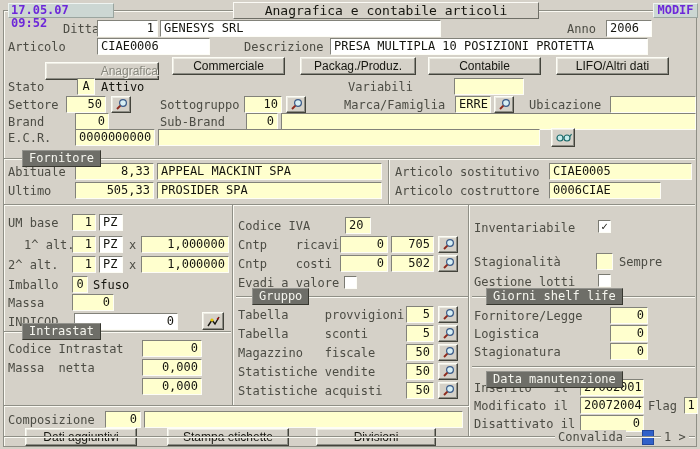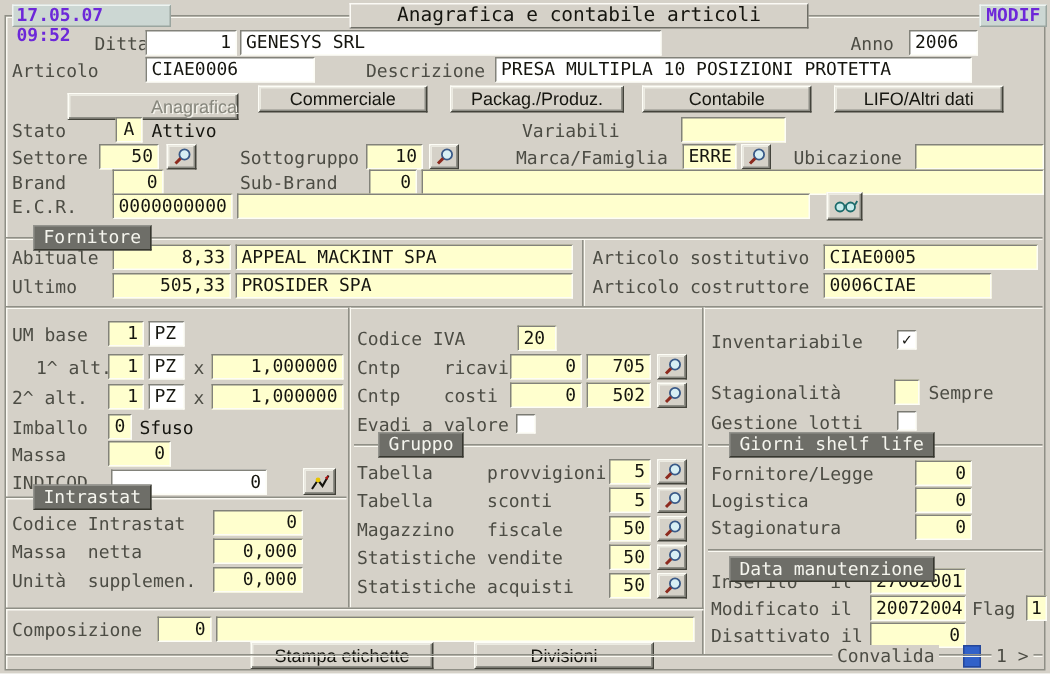--- a/index.html
+++ b/index.html
@@ -162,21 +162,20 @@
         <path d="M13 2 L10.6 3.4 L12.2 5Z" fill="#bb1010"></path>
       </svg>
     </button>
 
   <div class="hline" style="left:4px;top:331px;width:227px;"></div>
   <div class="hdr" style="left:22px;top:323px;">Intrastat</div>
   <span class="lbl" style="left:8px;top:342px;">Codice Intrastat</span>
   <span class="fld num" style="left:142px;top:340px;width:60px;">0</span>
   <span class="lbl" style="left:8px;top:361px;">Massa  netta</span>
   <span class="fld num" style="left:142px;top:359px;width:60px;">0,000</span>
-  <span class="lbl" style="left:8px;top:380px;">Unità  supplemen.</span>
   <span class="fld num" style="left:142px;top:378px;width:60px;">0,000</span>
 
   <span class="lbl" style="left:8px;top:413px;">Composizione</span>
   <span class="fld num" style="left:105px;top:411px;width:36px;">0</span>
   <span class="fld" style="left:144px;top:411px;width:319px;"></span>
 
   <span class="lbl" style="left:238px;top:219px;">Codice IVA</span>
   <span class="fld" style="left:345px;top:217px;width:26px;">20</span>
   <span class="lbl" style="left:238px;top:238px;">Cntp    ricavi</span>
   <span class="fld num" style="left:340px;top:236px;width:48px;">0</span>
@@ -269,18 +268,19 @@
   <div class="hdr" style="left:486px;top:358px;margin-top:13px;">Data manutenzione</div>
   <span class="lbl" style="left:474px;top:381px;">Inserito   il</span>
   <span class="fld num" style="left:580px;top:379px;width:64px;">27062001</span>
   <span class="lbl" style="left:474px;top:399px;">Modificato il</span>
   <span class="fld num" style="left:580px;top:397px;width:64px;">20072004</span>
   <span class="lbl" style="left:648px;top:399px;">Flag</span>
   <span class="fld ctr" style="left:684px;top:397px;width:14px;padding:0;">1</span>
   <span class="lbl" style="left:474px;top:417px;">Disattivato il</span>
   <span class="fld num" style="left:580px;top:415px;width:64px;">0</span>
 
+  <button class="btn" style="left:25px;top:428px;width:112px;height:18px;">Dati aggiuntivi</button>
   <button class="btn" style="left:167px;top:428px;width:122px;height:18px;">Stampa etichette</button>
   <button class="btn" style="left:316px;top:428px;width:120px;height:18px;">Divisioni</button>
   <span class="lbl covl" style="left:555px;top:430px;">Convalida</span>
   <span class="conv" style="left:642px;top:430px;width:12px;height:15px;"></span>
   <span class="lbl covl" style="left:661px;top:430px;">1 &gt;</span>
 </div>
 
 </body></html>

